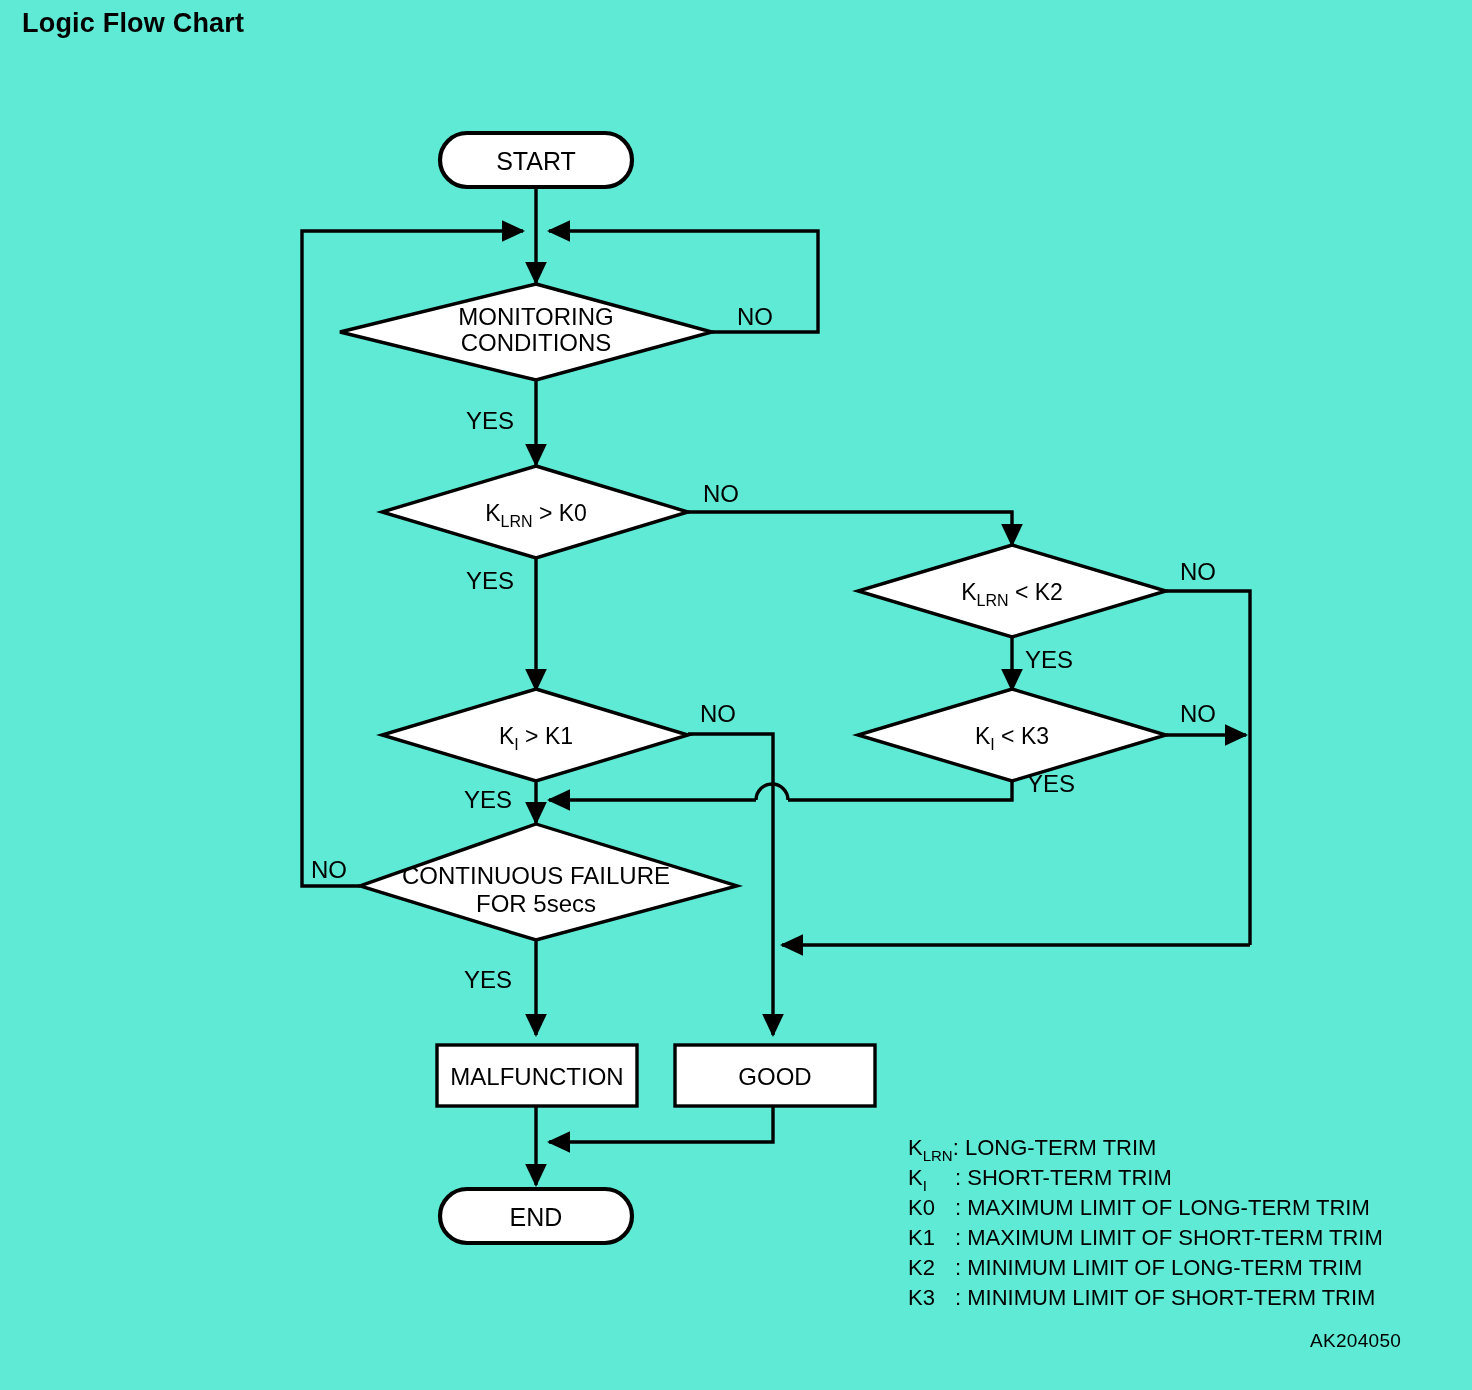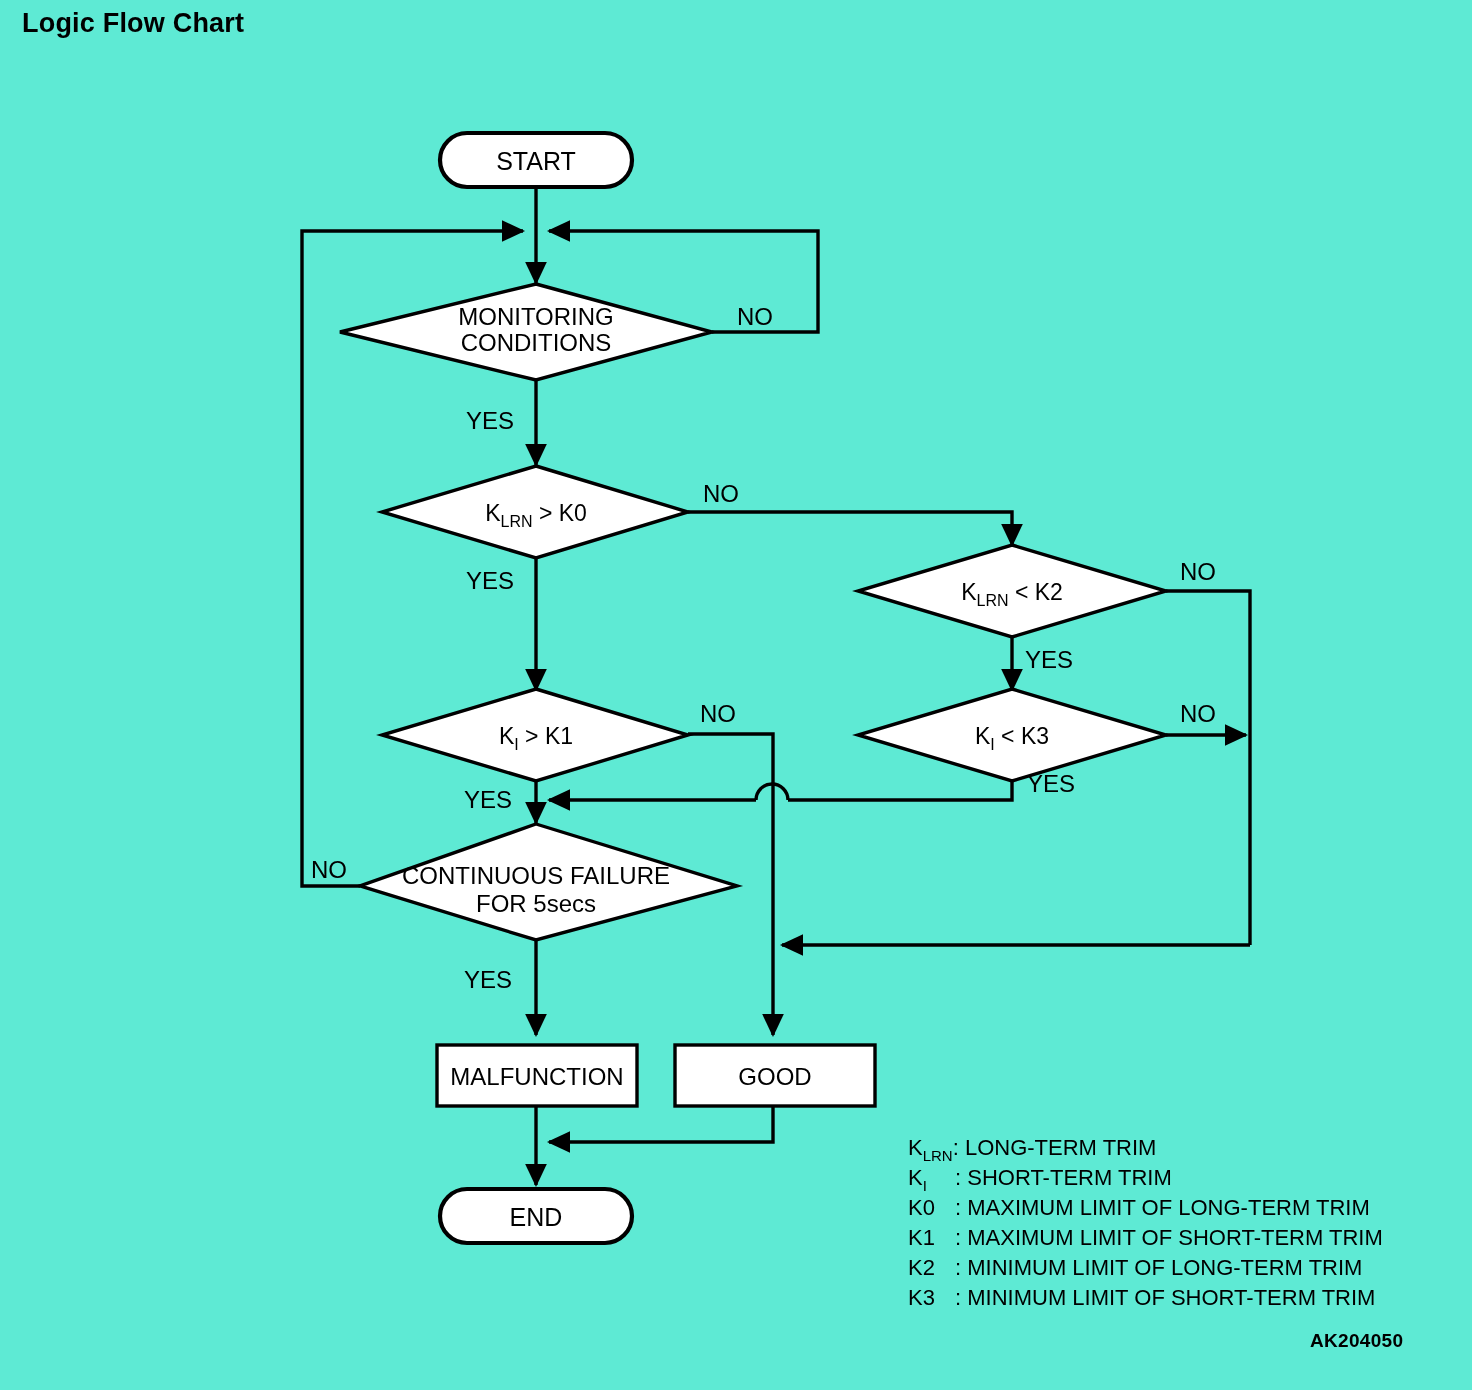--- a/index.html
+++ b/index.html
@@ -1,19 +1,19 @@
 <!DOCTYPE html>
 <html><head>
 <meta charset="utf-8">
 <style>
   html,body{margin:0;padding:0;background:#ffffff;}
   body{width:1472px;height:1390px;font-family:"Liberation Sans",sans-serif;color:#000;}
   #page{position:relative;width:1472px;height:1390px;overflow:hidden;background:#5eead4;}
   #title{position:absolute;left:22px;top:8px;font-size:27px;font-weight:bold;letter-spacing:0.2px;}
-  #figcode{position:absolute;left:1310px;top:1330px;font-size:19px;font-weight:bold;letter-spacing:0.3px;}
+  #figcode{position:absolute;left:1310px;top:1330px;font-size:19px;font-weight:normal;letter-spacing:0.3px;}
   #flow{position:absolute;left:0;top:0;width:1472px;height:1390px;}
   .shape{fill:#ffffff;stroke:#000000;stroke-width:3.4;}
   .term{fill:#ffffff;stroke:#000000;stroke-width:4.2;}
   .rectbox{fill:#ffffff;stroke:#000000;stroke-width:3.4;}
   .ln{stroke:#000000;stroke-width:3.4;fill:none;stroke-linecap:butt;}
   .hop{stroke:#000000;stroke-width:3.4;fill:none;}
   text{font-family:"Liberation Sans",sans-serif;fill:#000;}
   .t-node{font-size:24px;text-anchor:middle;}
   .t-node-sm{font-size:23px;text-anchor:middle;}
   .t-term{font-size:25px;text-anchor:middle;}

